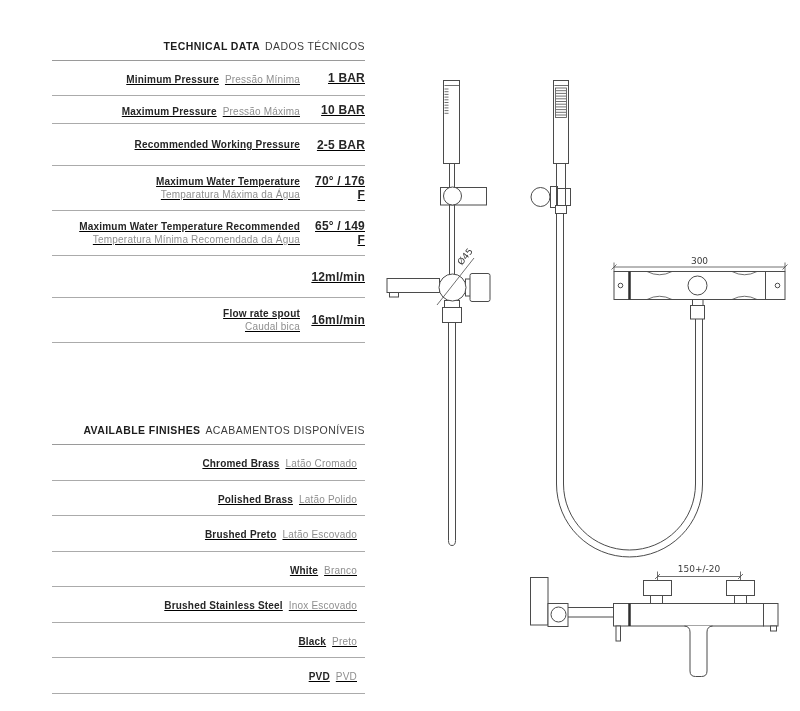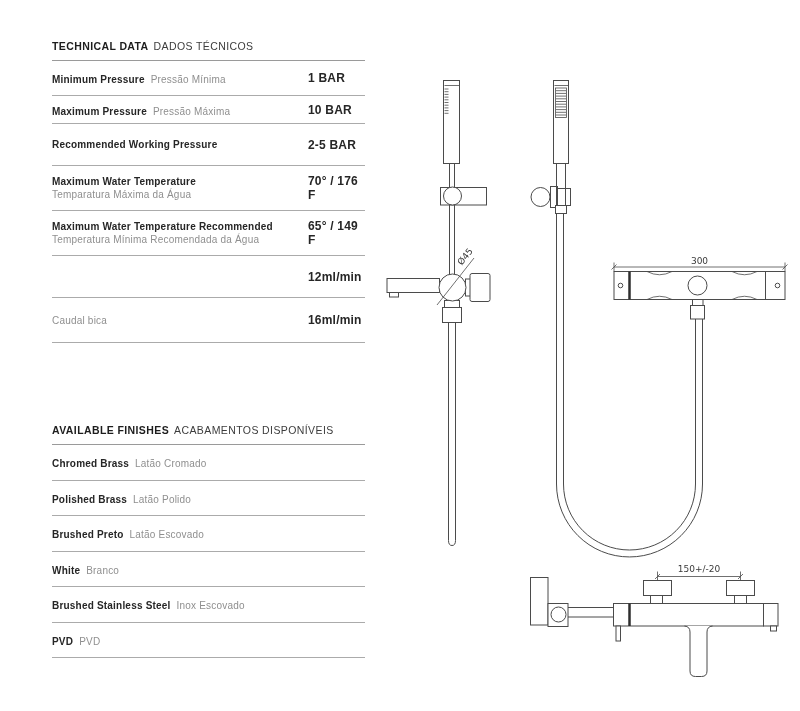--- a/index.html
+++ b/index.html
@@ -1,29 +1,29 @@
 <!DOCTYPE html>
 <html><head>
 <meta charset="utf-8">
 <style>
   * { margin:0; padding:0; box-sizing:border-box; }
   html,body { background:#ffffff; }
   body { font-family:"Liberation Sans", sans-serif; }
-  .page { position:relative; width:800px; height:711px; background:#fff; overflow:hidden; }
+  .page { position:relative; width:800px; height:711px; background:#fff; overflow:hidden;text-align:right; }
 
   .col { position:absolute; left:52px; width:313px; }
   .tech { top:33px; }
   .fin  { top:416px; }
 
   .sec-header { border-bottom:1px solid #9a9a9a; height:28px; padding-top:3px; }
   .fin .sec-header { height:29px; padding-top:4px; }
   .hdr-en { font-weight:bold; font-size:10.5px; letter-spacing:.4px; color:#1d1d1d; }
   .hdr-pt { font-size:10.5px; letter-spacing:.4px; color:#3c3c3c; margin-left:5px; }
 
-  .row { display:flex; align-items:center; border-bottom:1px solid #ababab; }
+  .row { display:flex; align-items:center; border-bottom:1px solid #ababab;text-decoration:underline; }
   .row .lbl { flex:1; padding-right:8px; }
   .row .val { width:57px; font-weight:bold; font-size:12px; color:#262626; letter-spacing:.2px; }
   .en { font-weight:bold; font-size:10px; color:#262626; letter-spacing:.2px; }
   .pt { font-size:10px; color:#8f8f8f; letter-spacing:.2px; }
   .inline-row .pt { margin-left:6px; }
   .stacked .en, .stacked .pt { display:block; line-height:13px; }
 
   .h35{height:35px} .h28{height:28px} .h42{height:42px} .h45{height:45px}
   .hf{height:35.5px}
 
@@ -72,20 +72,21 @@
         </div>
       <div class="val">65° / 149 F</div>
     </div>
     <div class="row h42 stacked">
       <div class="lbl">
         </div>
       <div class="val">12ml/min</div>
     </div>
     <div class="row h45 stacked">
       <div class="lbl">
+          <span class="en">Flow rate spout</span>
           <span class="pt">Caudal bica</span>
         </div>
       <div class="val">16ml/min</div>
     </div>
   </div>
 
   <div class="col fin">
     <div class="sec-header">
       <span class="hdr-en">AVAILABLE FINISHES</span><span class="hdr-pt">ACABAMENTOS DISPONÍVEIS</span>
     </div>
@@ -96,20 +97,23 @@
       <div class="lbl"><span class="en">Polished Brass</span><span class="pt">Latão Polido</span></div>
     </div>
     <div class="row hf inline-row">
       <div class="lbl"><span class="en">Brushed Preto</span><span class="pt">Latão Escovado</span></div>
     </div>
     <div class="row hf inline-row">
       <div class="lbl"><span class="en">White</span><span class="pt">Branco</span></div>
     </div>
     <div class="row hf inline-row">
       <div class="lbl"><span class="en">Brushed Stainless Steel</span><span class="pt">Inox Escovado</span></div>
+    </div>
+    <div class="row hf inline-row">
+      <div class="lbl"><span class="en">Black</span><span class="pt">Preto</span></div>
     </div>
     <div class="row hf inline-row">
       <div class="lbl"><span class="en">PVD</span><span class="pt">PVD</span></div>
     </div>
   </div>
 
   <svg class="drawings" width="800" height="711" viewBox="0 0 800 711">
 
     <g>
       <rect class="lnw" x="387" y="278.5" width="52.5" height="14"></rect>

